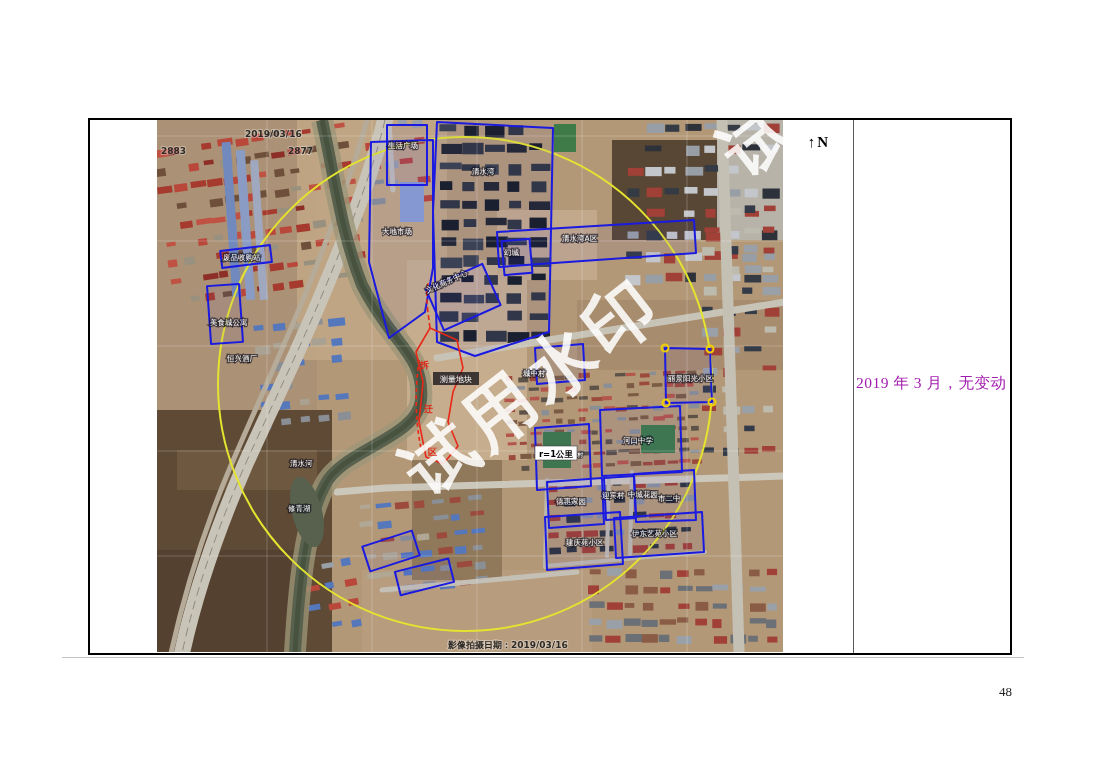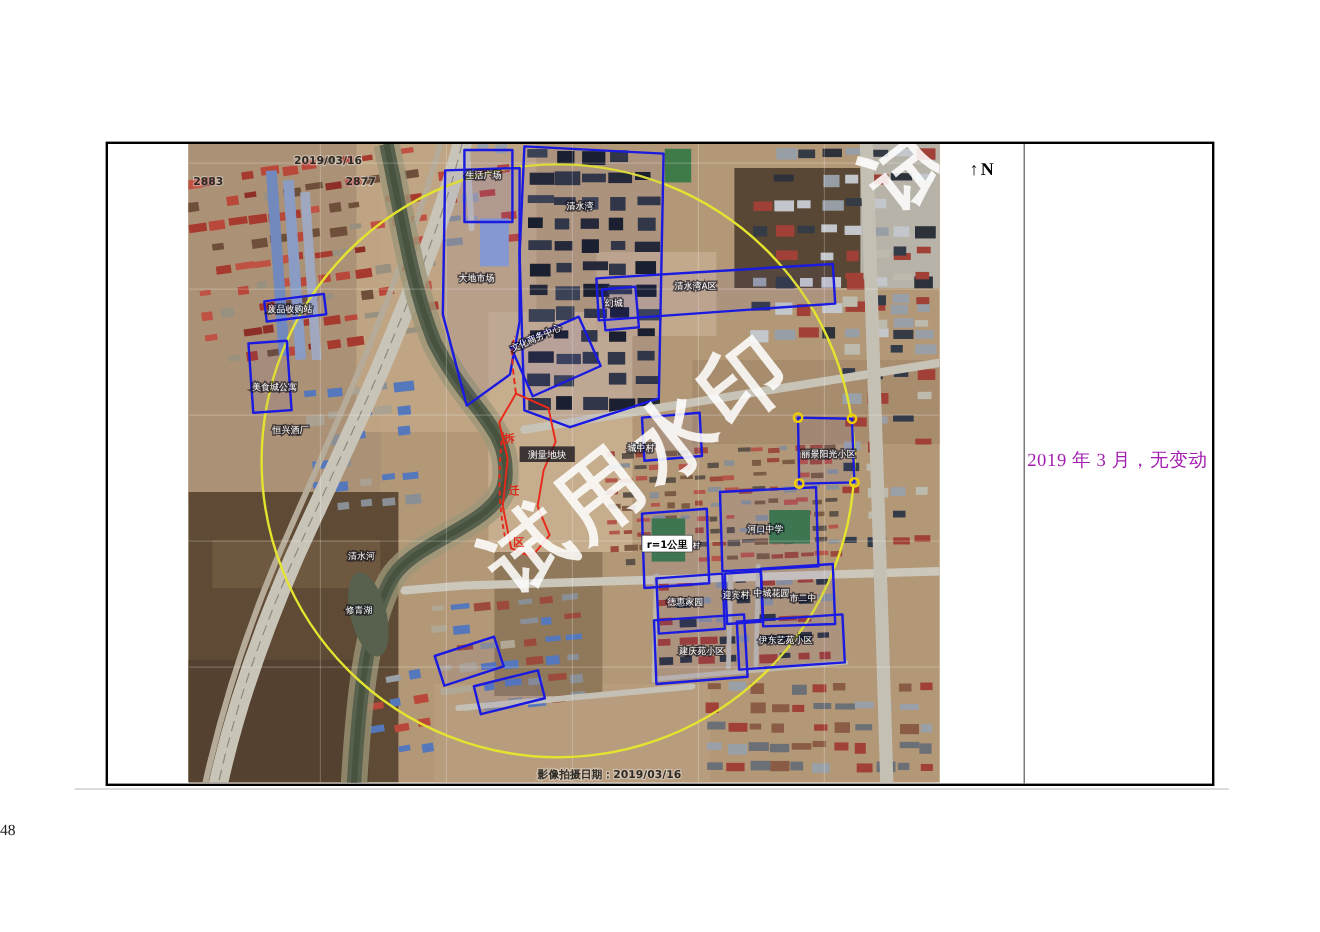--- a/index.html
+++ b/index.html
@@ -7,21 +7,21 @@
         font-family:"Liberation Serif","DejaVu Serif",serif;}
   .frame{position:absolute;left:88px;top:118px;width:924px;height:537px;
          border:2px solid #000;box-sizing:border-box;background:#fff;}
   .divider{position:absolute;left:853px;top:120px;width:1px;height:533px;background:#5a5a5a;}
   .underline{position:absolute;left:62px;top:657px;width:962px;height:1px;background:#c3c3c3;}
   .mapsvg{position:absolute;left:157px;top:120px;width:626px;height:532px;display:block;background:#b39878;}
   .north{position:absolute;left:786px;top:134px;width:66px;text-align:center;
          font-size:15px;font-weight:bold;color:#000;letter-spacing:2px;}
   .remark{position:absolute;left:856px;top:373px;width:154px;text-align:left;
           font-size:15.5px;color:#a21caf;letter-spacing:0.5px;}
-  .pageno{position:absolute;left:0;top:684px;width:1012px;text-align:left;font-size:13px;color:#222;}
+  .pageno{position:absolute;left:0;top:684px;width:1012px;text-align:right;font-size:13px;color:#222;}
 
   
   text{font-family:"DejaVu Sans",sans-serif;}
   .lbl{font-size:7.5px;fill:#fff;paint-order:stroke;stroke:rgba(15,15,28,0.62);stroke-width:2.6px;}
   .stamp{font-size:9px;font-weight:bold;fill:#2e2b26;paint-order:stroke;stroke:rgba(255,255,255,0.35);stroke-width:2px;}
   .tinyd{font-size:6.5px;fill:#fff;paint-order:stroke;stroke:rgba(20,20,30,0.6);stroke-width:2px;}
   .redc{font-size:9px;fill:#e02616;font-weight:bold;}
   .chiptext-dark{font-size:8px;fill:#fff;text-anchor:middle;}
   .chiptext-white{font-size:8.5px;fill:#000;font-weight:bold;text-anchor:middle;}
   .wm{font-size:70px;font-weight:bold;fill:#ffffff;opacity:0.87;letter-spacing:6px;}

